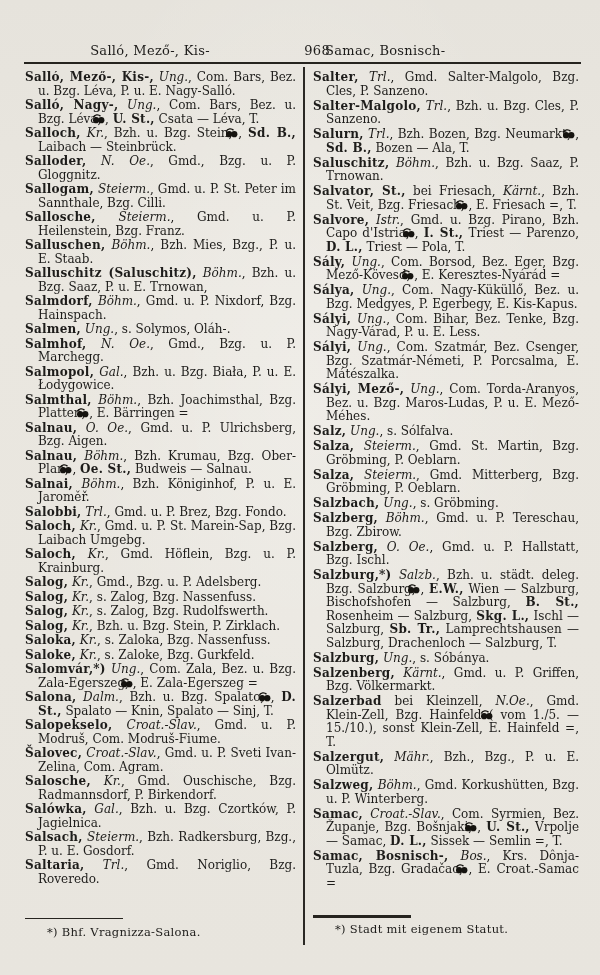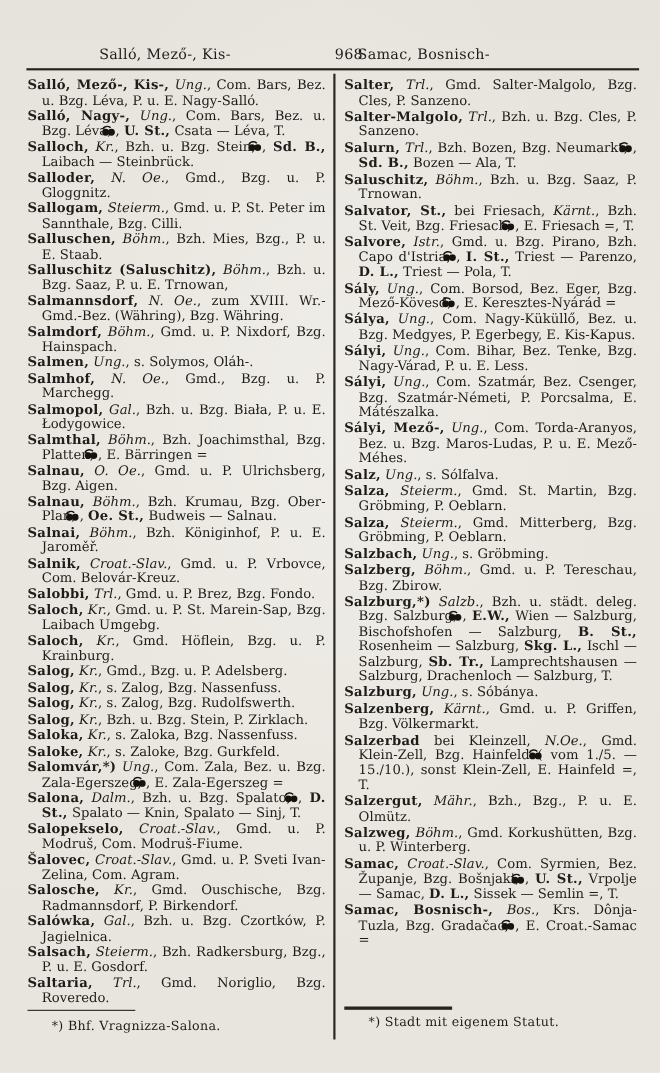--- a/index.html
+++ b/index.html
@@ -67,40 +67,39 @@
             <circle cx="4.1" cy="6.2" r="3.1" fill="#15130f"></circle>
             <circle cx="9.3" cy="6.2" r="3.1" fill="#15130f"></circle>
           </svg></span><span class="tx">, </span><span class="hw">U. St.,</span><span class="tx"> Csata — Léva, T.</span></p>
       <p class="entry"><span class="hw">Salloch,</span><span class="tx"> </span><span class="it">Kr.</span><span class="tx">, Bzh. u. Bzg. Stein, </span><span class="rail"><svg width="13" height="10" viewBox="0 0 13 10">
             <path d="M1.2 3.5 C2.5 0.5 6.5 0 8.5 2.2" fill="none" stroke="#15130f" stroke-width="1.4"></path>
             <circle cx="4.1" cy="6.2" r="3.1" fill="#15130f"></circle>
             <circle cx="9.3" cy="6.2" r="3.1" fill="#15130f"></circle>
           </svg></span><span class="tx">, </span><span class="hw">Sd. B.,</span><span class="tx"> Laibach — Steinbrück.</span></p>
       <p class="entry"><span class="hw">Salloder,</span><span class="tx"> </span><span class="it">N. Oe.</span><span class="tx">, Gmd., Bzg. u. P. Gloggnitz.</span></p>
       <p class="entry"><span class="hw">Sallogam,</span><span class="tx"> </span><span class="it">Steierm.</span><span class="tx">, Gmd. u. P. St. Peter im Sannthale, Bzg. Cilli.</span></p>
+      <p class="entry"><span class="hw">Sallosche,</span><span class="tx"> </span><span class="it">Steierm.</span><span class="tx">, Gmd. u. P. Heilenstein, Bzg. Franz.</span></p>
       <p class="entry"><span class="hw">Salluschen,</span><span class="tx"> </span><span class="it">Böhm.</span><span class="tx">, Bzh. Mies, Bzg., P. u. E. Staab.</span></p>
       <p class="entry"><span class="hw">Salluschitz (Saluschitz),</span><span class="tx"> </span><span class="it">Böhm.</span><span class="tx">, Bzh. u. Bzg. Saaz, P. u. E. Trnowan,</span></p>
-      <p class="entry"><span class="hw">Salmannsdorf,</span><span class="tx"> </span><span class="it">N. Oe.</span><span class="tx">, zum XVIII. Wr.-Gmd.-Bez. (Währing), Bzg. Währing.</span></p>
       <p class="entry"><span class="hw">Salmdorf,</span><span class="tx"> </span><span class="it">Böhm.</span><span class="tx">, Gmd. u. P. Nixdorf, Bzg. Hainspach.</span></p>
       <p class="entry"><span class="hw">Salmen,</span><span class="tx"> </span><span class="it">Ung.</span><span class="tx">, s. Solymos, Oláh-.</span></p>
       <p class="entry"><span class="hw">Salmhof,</span><span class="tx"> </span><span class="it">N. Oe.</span><span class="tx">, Gmd., Bzg. u. P. Marchegg.</span></p>
       <p class="entry"><span class="hw">Salmopol,</span><span class="tx"> </span><span class="it">Gal.</span><span class="tx">, Bzh. u. Bzg. Biała, P. u. E. Łodygowice.</span></p>
       <p class="entry"><span class="hw">Salmthal,</span><span class="tx"> </span><span class="it">Böhm.</span><span class="tx">, Bzh. Joachimsthal, Bzg. Platten, </span><span class="rail"><svg width="13" height="10" viewBox="0 0 13 10">
             <path d="M1.2 3.5 C2.5 0.5 6.5 0 8.5 2.2" fill="none" stroke="#15130f" stroke-width="1.4"></path>
             <circle cx="4.1" cy="6.2" r="3.1" fill="#15130f"></circle>
             <circle cx="9.3" cy="6.2" r="3.1" fill="#15130f"></circle>
           </svg></span><span class="tx">, E. Bärringen =</span></p>
       <p class="entry"><span class="hw">Salnau,</span><span class="tx"> </span><span class="it">O. Oe.</span><span class="tx">, Gmd. u. P. Ulrichsberg, Bzg. Aigen.</span></p>
       <p class="entry"><span class="hw">Salnau,</span><span class="tx"> </span><span class="it">Böhm.</span><span class="tx">, Bzh. Krumau, Bzg. Ober-Plan, </span><span class="rail"><svg width="13" height="10" viewBox="0 0 13 10">
             <path d="M1.2 3.5 C2.5 0.5 6.5 0 8.5 2.2" fill="none" stroke="#15130f" stroke-width="1.4"></path>
             <circle cx="4.1" cy="6.2" r="3.1" fill="#15130f"></circle>
             <circle cx="9.3" cy="6.2" r="3.1" fill="#15130f"></circle>
           </svg></span><span class="tx">, </span><span class="hw">Oe. St.,</span><span class="tx"> Budweis — Salnau.</span></p>
       <p class="entry"><span class="hw">Salnai,</span><span class="tx"> </span><span class="it">Böhm.</span><span class="tx">, Bzh. Königinhof, P. u. E. Jaroměř.</span></p>
-      <p class="entry"><span class="hw">Salnik,</span><span class="tx"> </span><span class="it">Croat.-Slav.</span><span class="tx">, Gmd. u. P. Vrbovce, Com. Belovár-Kreuz.</span></p>
       <p class="entry"><span class="hw">Salobbi,</span><span class="tx"> </span><span class="it">Trl.</span><span class="tx">, Gmd. u. P. Brez, Bzg. Fondo.</span></p>
       <p class="entry"><span class="hw">Saloch,</span><span class="tx"> </span><span class="it">Kr.</span><span class="tx">, Gmd. u. P. St. Marein-Sap, Bzg. Laibach Umgebg.</span></p>
       <p class="entry"><span class="hw">Saloch,</span><span class="tx"> </span><span class="it">Kr.</span><span class="tx">, Gmd. Höflein, Bzg. u. P. Krainburg.</span></p>
       <p class="entry"><span class="hw">Salog,</span><span class="tx"> </span><span class="it">Kr.</span><span class="tx">, Gmd., Bzg. u. P. Adelsberg.</span></p>
       <p class="entry"><span class="hw">Salog,</span><span class="tx"> </span><span class="it">Kr.</span><span class="tx">, s. Zalog, Bzg. Nassenfuss.</span></p>
       <p class="entry"><span class="hw">Salog,</span><span class="tx"> </span><span class="it">Kr.</span><span class="tx">, s. Zalog, Bzg. Rudolfswerth.</span></p>
       <p class="entry"><span class="hw">Salog,</span><span class="tx"> </span><span class="it">Kr.</span><span class="tx">, Bzh. u. Bzg. Stein, P. Zirklach.</span></p>
       <p class="entry"><span class="hw">Saloka,</span><span class="tx"> </span><span class="it">Kr.</span><span class="tx">, s. Zaloka, Bzg. Nassenfuss.</span></p>
       <p class="entry"><span class="hw">Saloke,</span><span class="tx"> </span><span class="it">Kr.</span><span class="tx">, s. Zaloke, Bzg. Gurkfeld.</span></p>
       <p class="entry"><span class="hw">Salomvár,*)</span><span class="tx"> </span><span class="it">Ung.</span><span class="tx">, Com. Zala, Bez. u. Bzg. Zala-Egerszeg, </span><span class="rail"><svg width="13" height="10" viewBox="0 0 13 10">
@@ -146,20 +145,21 @@
           </svg></span><span class="tx">, E. Keresztes-Nyárád =</span></p>
       <p class="entry"><span class="hw">Sálya,</span><span class="tx"> </span><span class="it">Ung.</span><span class="tx">, Com. Nagy-Küküllő, Bez. u. Bzg. Medgyes, P. Egerbegy, E. Kis-Kapus.</span></p>
       <p class="entry"><span class="hw">Sályi,</span><span class="tx"> </span><span class="it">Ung.</span><span class="tx">, Com. Bihar, Bez. Tenke, Bzg. Nagy-Várad, P. u. E. Less.</span></p>
       <p class="entry"><span class="hw">Sályi,</span><span class="tx"> </span><span class="it">Ung.</span><span class="tx">, Com. Szatmár, Bez. Csenger, Bzg. Szatmár-Németi, P. Porcsalma, E. Mátészalka.</span></p>
       <p class="entry"><span class="hw">Sályi, Mező-,</span><span class="tx"> </span><span class="it">Ung.</span><span class="tx">, Com. Torda-Aranyos, Bez. u. Bzg. Maros-Ludas, P. u. E. Mező-Méhes.</span></p>
       <p class="entry"><span class="hw">Salz,</span><span class="tx"> </span><span class="it">Ung.</span><span class="tx">, s. Sólfalva.</span></p>
       <p class="entry"><span class="hw">Salza,</span><span class="tx"> </span><span class="it">Steierm.</span><span class="tx">, Gmd. St. Martin, Bzg. Gröbming, P. Oeblarn.</span></p>
       <p class="entry"><span class="hw">Salza,</span><span class="tx"> </span><span class="it">Steierm.</span><span class="tx">, Gmd. Mitterberg, Bzg. Gröbming, P. Oeblarn.</span></p>
       <p class="entry"><span class="hw">Salzbach,</span><span class="tx"> </span><span class="it">Ung.</span><span class="tx">, s. Gröbming.</span></p>
       <p class="entry"><span class="hw">Salzberg,</span><span class="tx"> </span><span class="it">Böhm.</span><span class="tx">, Gmd. u. P. Tereschau, Bzg. Zbirow.</span></p>
+      <p class="entry"><span class="hw">Salzberg,</span><span class="tx"> </span><span class="it">O. Oe.</span><span class="tx">, Gmd. u. P. Hallstatt, Bzg. Ischl.</span></p>
       <p class="entry"><span class="hw">Salzburg,*)</span><span class="tx"> </span><span class="it">Salzb.</span><span class="tx">, Bzh. u. städt. deleg. Bzg. Salzburg, </span><span class="rail"><svg width="13" height="10" viewBox="0 0 13 10">
             <path d="M1.2 3.5 C2.5 0.5 6.5 0 8.5 2.2" fill="none" stroke="#15130f" stroke-width="1.4"></path>
             <circle cx="4.1" cy="6.2" r="3.1" fill="#15130f"></circle>
             <circle cx="9.3" cy="6.2" r="3.1" fill="#15130f"></circle>
           </svg></span><span class="tx">, </span><span class="hw">E.W.,</span><span class="tx"> Wien — Salzburg, Bischofshofen — Salzburg, </span><span class="hw">B. St.,</span><span class="tx"> Rosenheim — Salzburg, </span><span class="hw">Skg. L.,</span><span class="tx"> Ischl — Salzburg, </span><span class="hw">Sb. Tr.,</span><span class="tx"> Lamprechtshausen — Salzburg, Drachenloch — Salzburg, T.</span></p>
       <p class="entry"><span class="hw">Salzburg,</span><span class="tx"> </span><span class="it">Ung.</span><span class="tx">, s. Sóbánya.</span></p>
       <p class="entry"><span class="hw">Salzenberg,</span><span class="tx"> </span><span class="it">Kärnt.</span><span class="tx">, Gmd. u. P. Griffen, Bzg. Völkermarkt.</span></p>
       <p class="entry"><span class="hw">Salzerbad</span><span class="tx"> bei Kleinzell, </span><span class="it">N.Oe.</span><span class="tx">, Gmd. Klein-Zell, Bzg. Hainfeld (</span><span class="rail"><svg width="13" height="10" viewBox="0 0 13 10">
             <path d="M1.2 3.5 C2.5 0.5 6.5 0 8.5 2.2" fill="none" stroke="#15130f" stroke-width="1.4"></path>
             <circle cx="4.1" cy="6.2" r="3.1" fill="#15130f"></circle>

